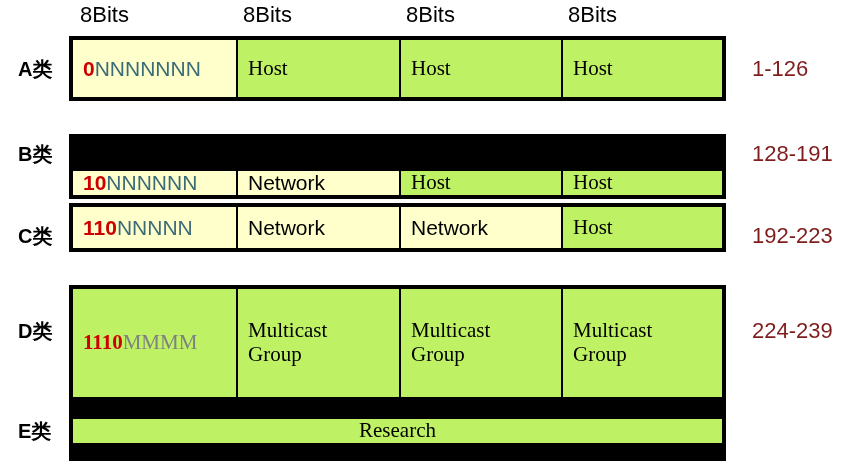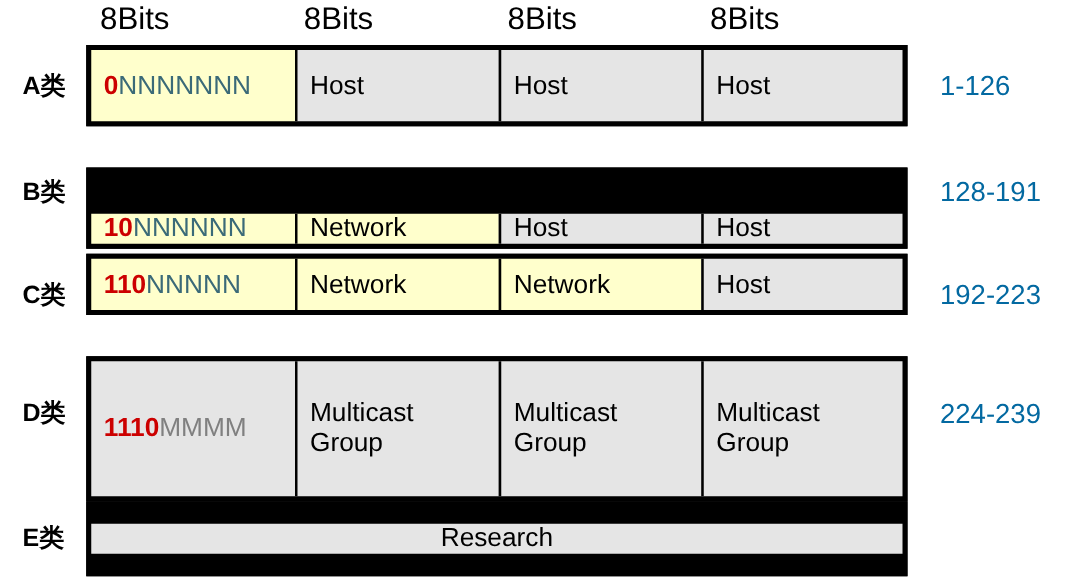--- a/index.html
+++ b/index.html
@@ -21,21 +21,21 @@
     left: 0; top: 0;
     width: 864px;
     height: 465px;
   }
 
   
   .bits-header {
     position: absolute;
     top: 2px;
     height: 26px;
-    font-size: 25px;
+    font-size: 22px;
     line-height: 26px;
     color: #000;
     white-space: nowrap;
   }
 
   
   .class-label {
     position: absolute;
     left: 6px;
     width: 60px;
@@ -50,21 +50,21 @@
     margin-left: 12px;
   }
 
   
   .range-label {
     position: absolute;
     left: 752px;
     width: 112px;
     font-size: 22px;
     line-height: 1;
-    color: #0369a1;
+    color: #7f1d1d;
     display: flex;
     align-items: center;
     white-space: nowrap;
   }
 
   
   .row-box {
     position: absolute;
     left: 69px;
     width: 657px;
@@ -83,21 +83,21 @@
     padding: 0 10px;
     font-size: 21px;
     line-height: 1.12;
     color: #000;
     overflow: hidden;
     white-space: pre-line;
   }
   .cell + .cell { border-left: 2px solid #000000; }
 
   .cell.fill-yellow { background: #ffffcc; }
-  .cell.fill-blue   { background: #e5e5e5; }
+  .cell.fill-blue   { background: #bef264; font-family: Liberation Serif, serif; }
 
   .cell.center { justify-content: center; text-align: center; }
 
   
   .w1 { width: 163px; }
   .w2 { width: 163px; }
   .w3 { width: 162px; }
   .w4 { width: 161px; }
   .wfull { width: 100%; }
 

